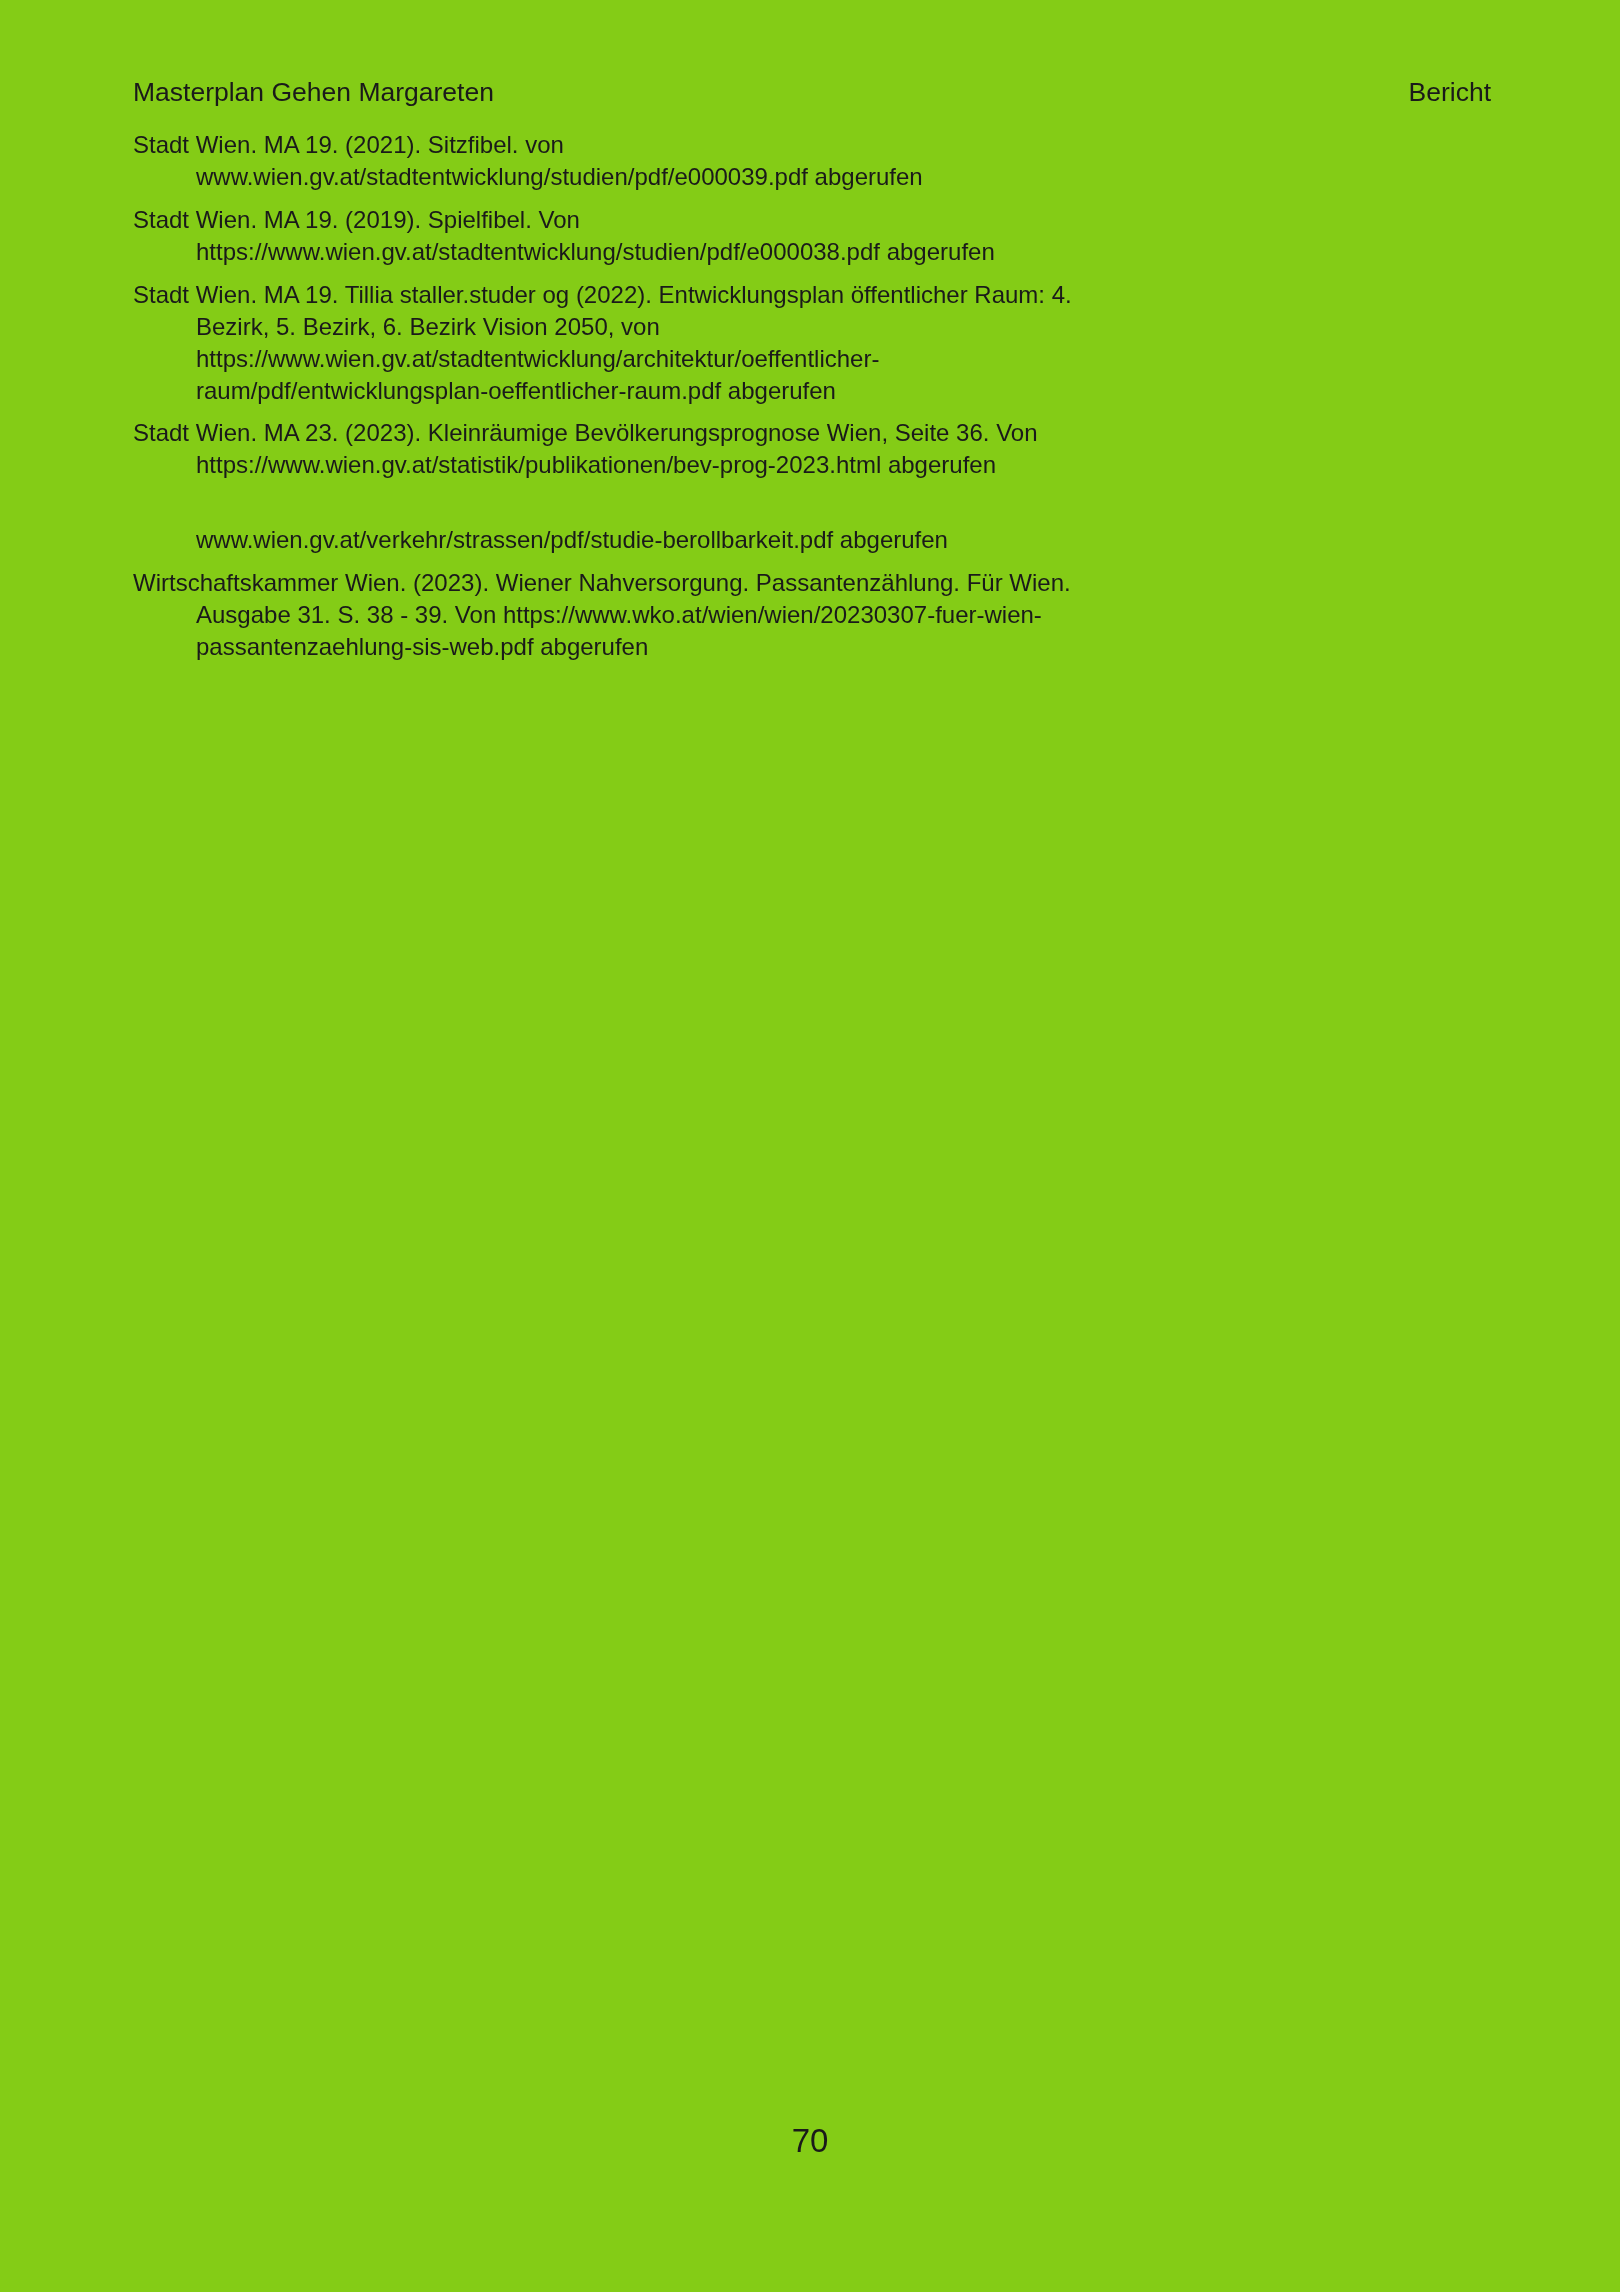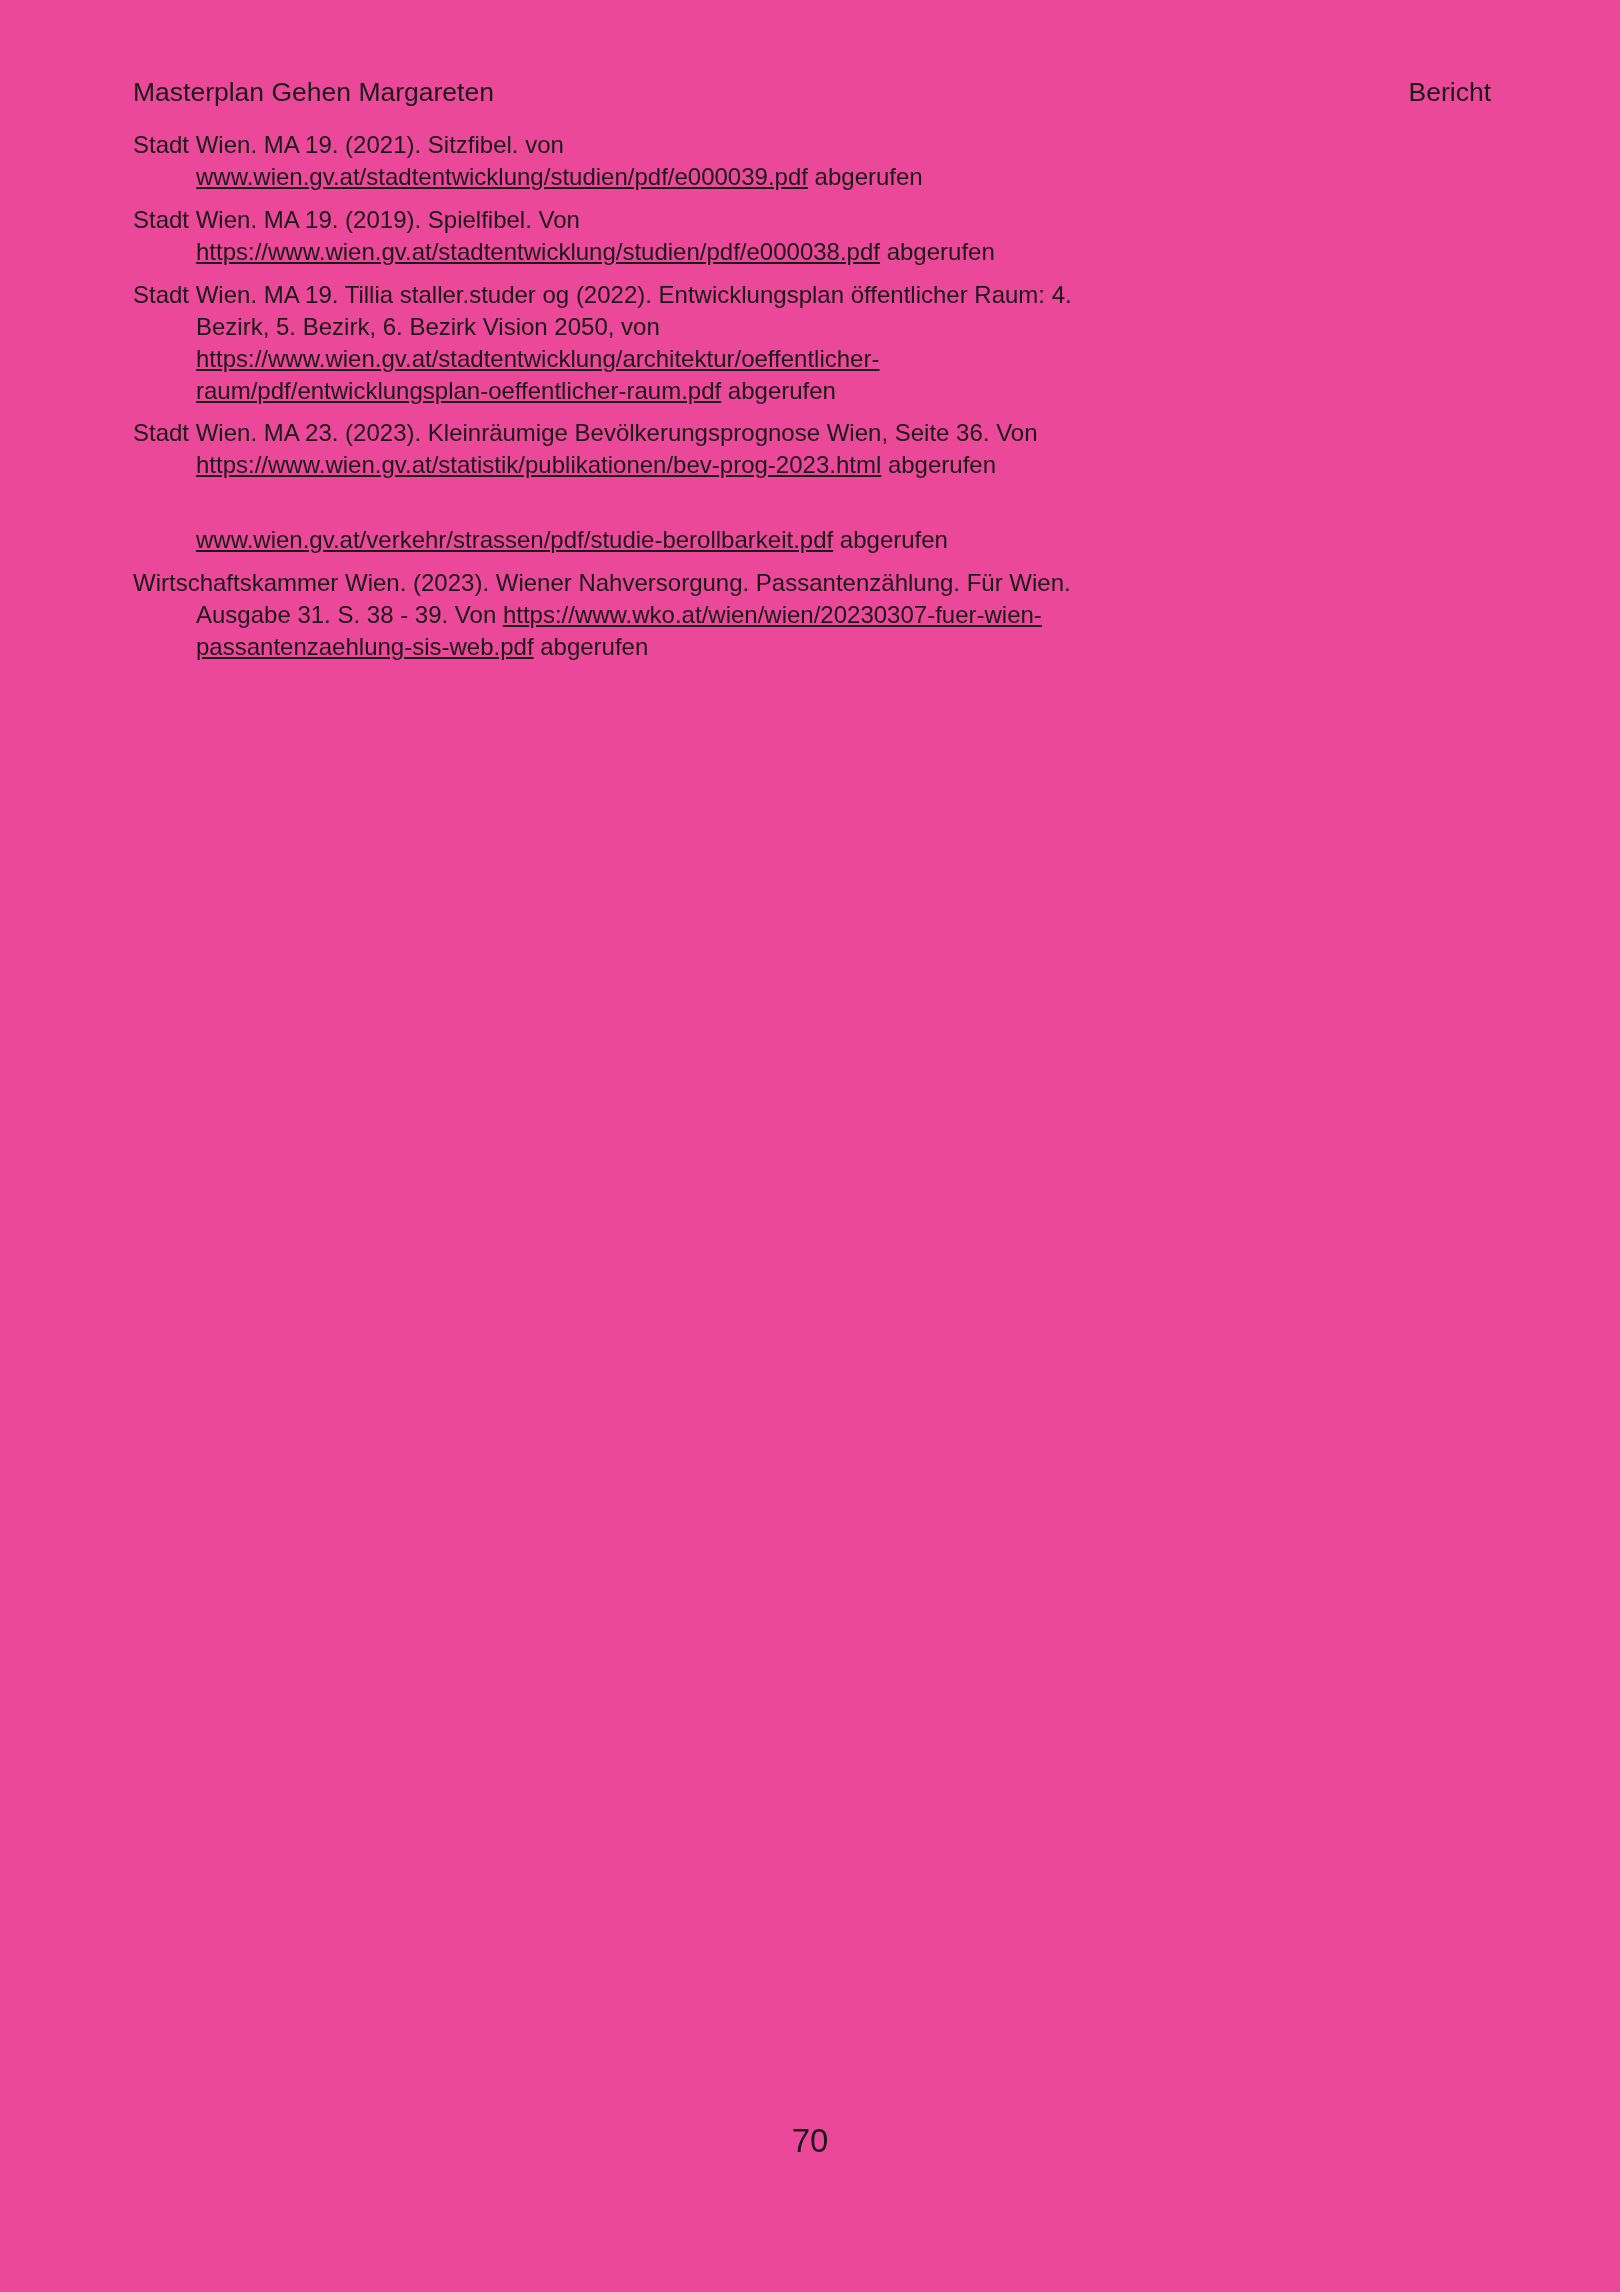--- a/index.html
+++ b/index.html
@@ -5,21 +5,21 @@
   * { box-sizing: border-box; }
   html, body {
     margin: 0;
     padding: 0;
     background: #ffffff;
   }
   .page {
     position: relative;
     width: 1620px;
     height: 2293px;
-    background: #ec4899;
+    background: #84cc16;
     color: #1a1a1a;
     font-family: "Liberation Sans", "DejaVu Sans", sans-serif;
     overflow: hidden;
   }
   .page-header {
     position: absolute;
     top: 76px;
     left: 133px;
     right: 129px;
     display: flex;
@@ -36,21 +36,20 @@
     font-size: 24px;
     line-height: 32px;
   }
   .ref-entry {
     margin: 0 0 10.8px 0;
     padding-left: 63px;
     text-indent: -63px;
   }
   .ref-link {
     color: inherit;
-    text-decoration: underline;
     text-underline-offset: 2px;
     cursor: pointer;
   }
   .page-footer {
     position: absolute;
     top: 2125px;
     left: 0;
     width: 100%;
     text-align: center;
     font-size: 33px;

